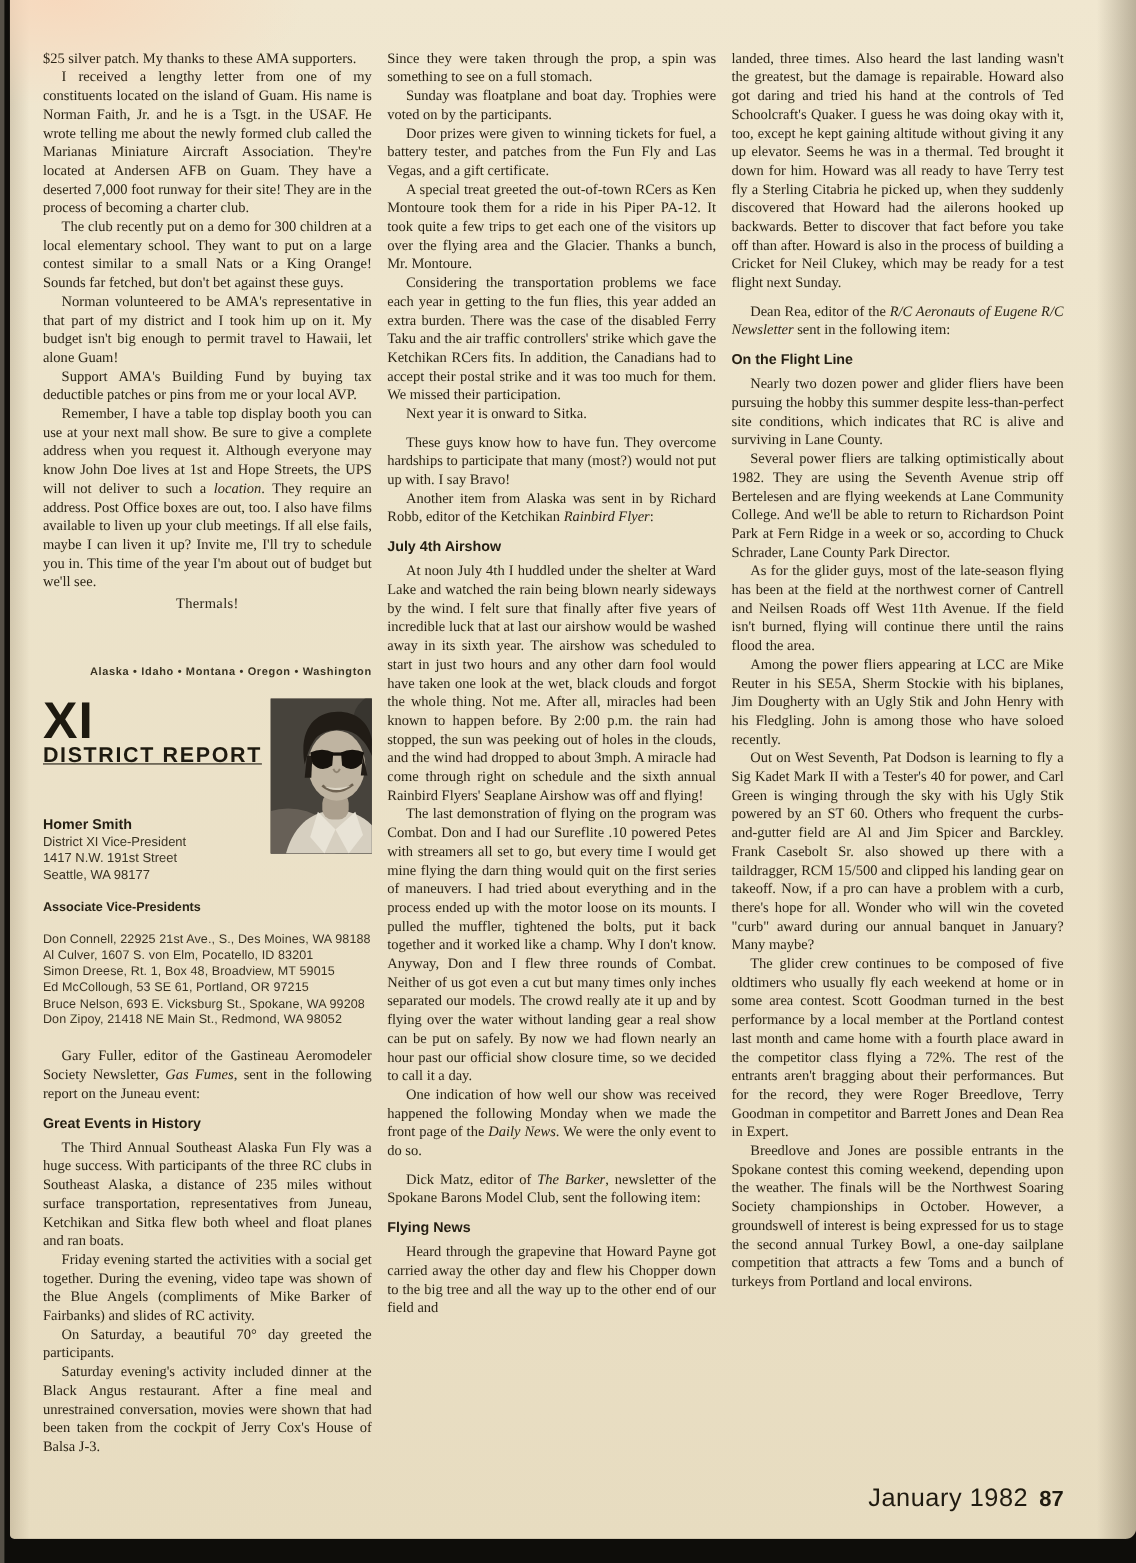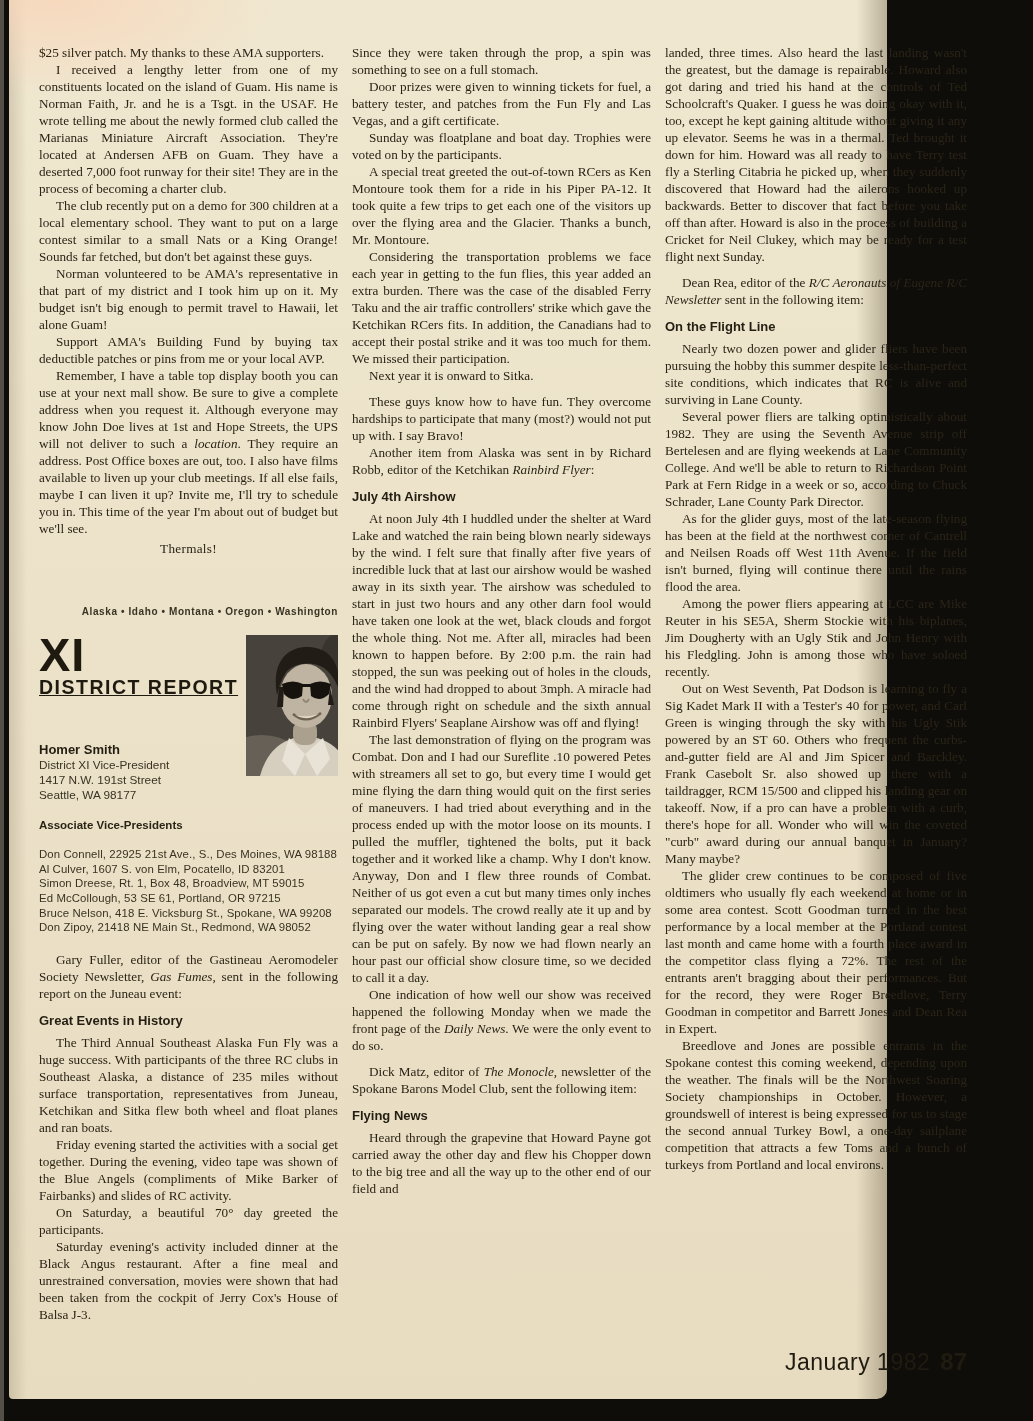--- a/index.html
+++ b/index.html
@@ -6,21 +6,21 @@
   body{
     width:1033px;height:1421px;position:relative;overflow:hidden;
     background:#0e0d0a;
     font-family:"Liberation Serif", serif;
   }
   .scan-edge-left{
     position:absolute;left:0;top:0;width:4px;height:1421px;
     background:#8f887a;opacity:.55;
   }
   .page{
-    position:absolute;left:9px;top:0;width:878px;height:1399px;
+    position:absolute;left:9px;top:0;width:1024px;height:1399px;
     background:
       linear-gradient(90deg, rgba(92,74,48,.18) 0, rgba(92,74,48,0) 18px),
       linear-gradient(90deg, rgba(60,48,28,0) 96.5%, rgba(60,48,28,.30) 100%),
       linear-gradient(180deg,#f0e7d0 0%, #ece3ca 35%, #eadfc5 75%, #e7dcc0 100%);
     border-radius:0 0 10px 4px;
   }
   .page::before{
     content:'';position:absolute;left:0;top:0;width:300px;height:110px;
     background:radial-gradient(ellipse at 15% 0%, rgba(248,214,186,.85), rgba(248,214,186,0) 62%);
     pointer-events:none;
@@ -72,21 +72,21 @@
   .avp{margin-top:15px;font-family:"Liberation Sans", sans-serif;text-align:left;}
   .avp-heading{font-size:11.5px;font-weight:bold;color:#2a2416;line-height:15px;margin-bottom:14px;}
   .avp-line{font-size:11.4px;color:#3a3323;line-height:14.6px;letter-spacing:.1px;}
   
   .footer{
     position:absolute;left:656px;width:302px;top:1348px;
     text-align:right;font-family:"Liberation Sans", sans-serif;
     color:#201b10;
   }
   .footer-issue{font-size:23px;letter-spacing:.5px;}
-  .footer-page{font-size:24px;font-weight:bold;margin-left:10px;}
+  .footer-page{font-size:20px;font-weight:bold;margin-left:10px;}
   i{font-style:italic;}
 </style>
 </head>
 <body>
 
 <div class="scan-edge-left"></div>
 
 <div class="page">
 
   <div class="col col1">
@@ -134,47 +134,47 @@
             <path d="M49 80 Q60 87 73 79 Q60 83 49 80 Z" fill="#ddd6c6"></path>
           </svg>
         </div>
       </div>
       <div class="avp">
         <div class="avp-heading">Associate Vice-Presidents</div>
         <div class="avp-line">Don Connell, 22925 21st Ave., S., Des Moines, WA 98188</div>
         <div class="avp-line">Al Culver, 1607 S. von Elm, Pocatello, ID 83201</div>
         <div class="avp-line">Simon Dreese, Rt. 1, Box 48, Broadview, MT 59015</div>
         <div class="avp-line">Ed McCollough, 53 SE 61, Portland, OR 97215</div>
-        <div class="avp-line">Bruce Nelson, 418 E. Vicksburg St., Spokane, WA 99208</div>
+        <div class="avp-line">Bruce Nelson, 693 E. Vicksburg St., Spokane, WA 99208</div>
         <div class="avp-line">Don Zipoy, 21418 NE Main St., Redmond, WA 98052</div>
       </div>
     </div>
 
     <p class="body gap-top" style="margin-top:16px;">Gary Fuller, editor of the Gastineau Aeromodeler Society Newsletter, <i>Gas Fumes</i>, sent in the following report on the Juneau event:</p>
     <h3 class="section-heading">Great Events in History</h3>
     <p class="body">The Third Annual Southeast Alaska Fun Fly was a huge success. With participants of the three RC clubs in Southeast Alaska, a distance of 235 miles without surface transportation, representatives from Juneau, Ketchikan and Sitka flew both wheel and float planes and ran boats.</p>
     <p class="body">Friday evening started the activities with a social get together. During the evening, video tape was shown of the Blue Angels (compliments of Mike Barker of Fairbanks) and slides of RC activity.</p>
     <p class="body">On Saturday, a beautiful 70° day greeted the participants.</p>
     <p class="body">Saturday evening's activity included dinner at the Black Angus restaurant. After a fine meal and unrestrained conversation, movies were shown that had been taken from the cockpit of Jerry Cox's House of Balsa J-3.</p>
   </div>
 
   <div class="col col2">
     <p class="body noindent">Since they were taken through the prop, a spin was something to see on a full stomach.</p>
+    <p class="body">Sunday was floatplane and boat day. Trophies were voted on by the participants.</p>
     <p class="body">Door prizes were given to winning tickets for fuel, a battery tester, and patches from the Fun Fly and Las Vegas, and a gift certificate.</p>
-    <p class="body">Sunday was floatplane and boat day. Trophies were voted on by the participants.</p>
     <p class="body">A special treat greeted the out-of-town RCers as Ken Montoure took them for a ride in his Piper PA-12. It took quite a few trips to get each one of the visitors up over the flying area and the Glacier. Thanks a bunch, Mr. Montoure.</p>
     <p class="body">Considering the transportation problems we face each year in getting to the fun flies, this year added an extra burden. There was the case of the disabled Ferry Taku and the air traffic controllers' strike which gave the Ketchikan RCers fits. In addition, the Canadians had to accept their postal strike and it was too much for them. We missed their participation.</p>
     <p class="body">Next year it is onward to Sitka.</p>
     <p class="body gap-top">These guys know how to have fun. They overcome hardships to participate that many (most?) would not put up with. I say Bravo!</p>
     <p class="body">Another item from Alaska was sent in by Richard Robb, editor of the Ketchikan <i>Rainbird Flyer</i>:</p>
     <h3 class="section-heading">July 4th Airshow</h3>
     <p class="body">At noon July 4th I huddled under the shelter at Ward Lake and watched the rain being blown nearly sideways by the wind. I felt sure that finally after five years of incredible luck that at last our airshow would be washed away in its sixth year. The airshow was scheduled to start in just two hours and any other darn fool would have taken one look at the wet, black clouds and forgot the whole thing. Not me. After all, miracles had been known to happen before. By 2:00 p.m. the rain had stopped, the sun was peeking out of holes in the clouds, and the wind had dropped to about 3mph. A miracle had come through right on schedule and the sixth annual Rainbird Flyers' Seaplane Airshow was off and flying!</p>
     <p class="body">The last demonstration of flying on the program was Combat. Don and I had our Sureflite .10 powered Petes with streamers all set to go, but every time I would get mine flying the darn thing would quit on the first series of maneuvers. I had tried about everything and in the process ended up with the motor loose on its mounts. I pulled the muffler, tightened the bolts, put it back together and it worked like a champ. Why I don't know. Anyway, Don and I flew three rounds of Combat. Neither of us got even a cut but many times only inches separated our models. The crowd really ate it up and by flying over the water without landing gear a real show can be put on safely. By now we had flown nearly an hour past our official show closure time, so we decided to call it a day.</p>
     <p class="body">One indication of how well our show was received happened the following Monday when we made the front page of the <i>Daily News</i>. We were the only event to do so.</p>
-    <p class="body gap-top">Dick Matz, editor of <i>The Monocle</i>, newsletter of the Spokane Barons Model Club, sent the following item:</p>
+    <p class="body gap-top">Dick Matz, editor of <i>The Barker</i>, newsletter of the Spokane Barons Model Club, sent the following item:</p>
     <h3 class="section-heading">Flying News</h3>
     <p class="body">Heard through the grapevine that Howard Payne got carried away the other day and flew his Chopper down to the big tree and all the way up to the other end of our field and</p>
   </div>
 
   <div class="col col3">
     <p class="body noindent">landed, three times. Also heard the last landing wasn't the greatest, but the damage is repairable. Howard also got daring and tried his hand at the controls of Ted Schoolcraft's Quaker. I guess he was doing okay with it, too, except he kept gaining altitude without giving it any up elevator. Seems he was in a thermal. Ted brought it down for him. Howard was all ready to have Terry test fly a Sterling Citabria he picked up, when they suddenly discovered that Howard had the ailerons hooked up backwards. Better to discover that fact before you take off than after. Howard is also in the process of building a Cricket for Neil Clukey, which may be ready for a test flight next Sunday.</p>
     <p class="body gap-top">Dean Rea, editor of the <i>R/C Aeronauts of Eugene R/C Newsletter</i> sent in the following item:</p>
     <h3 class="section-heading">On the Flight Line</h3>
     <p class="body">Nearly two dozen power and glider fliers have been pursuing the hobby this summer despite less-than-perfect site conditions, which indicates that RC is alive and surviving in Lane County.</p>
     <p class="body">Several power fliers are talking optimistically about 1982. They are using the Seventh Avenue strip off Bertelesen and are flying weekends at Lane Community College. And we'll be able to return to Richardson Point Park at Fern Ridge in a week or so, according to Chuck Schrader, Lane County Park Director.</p>

